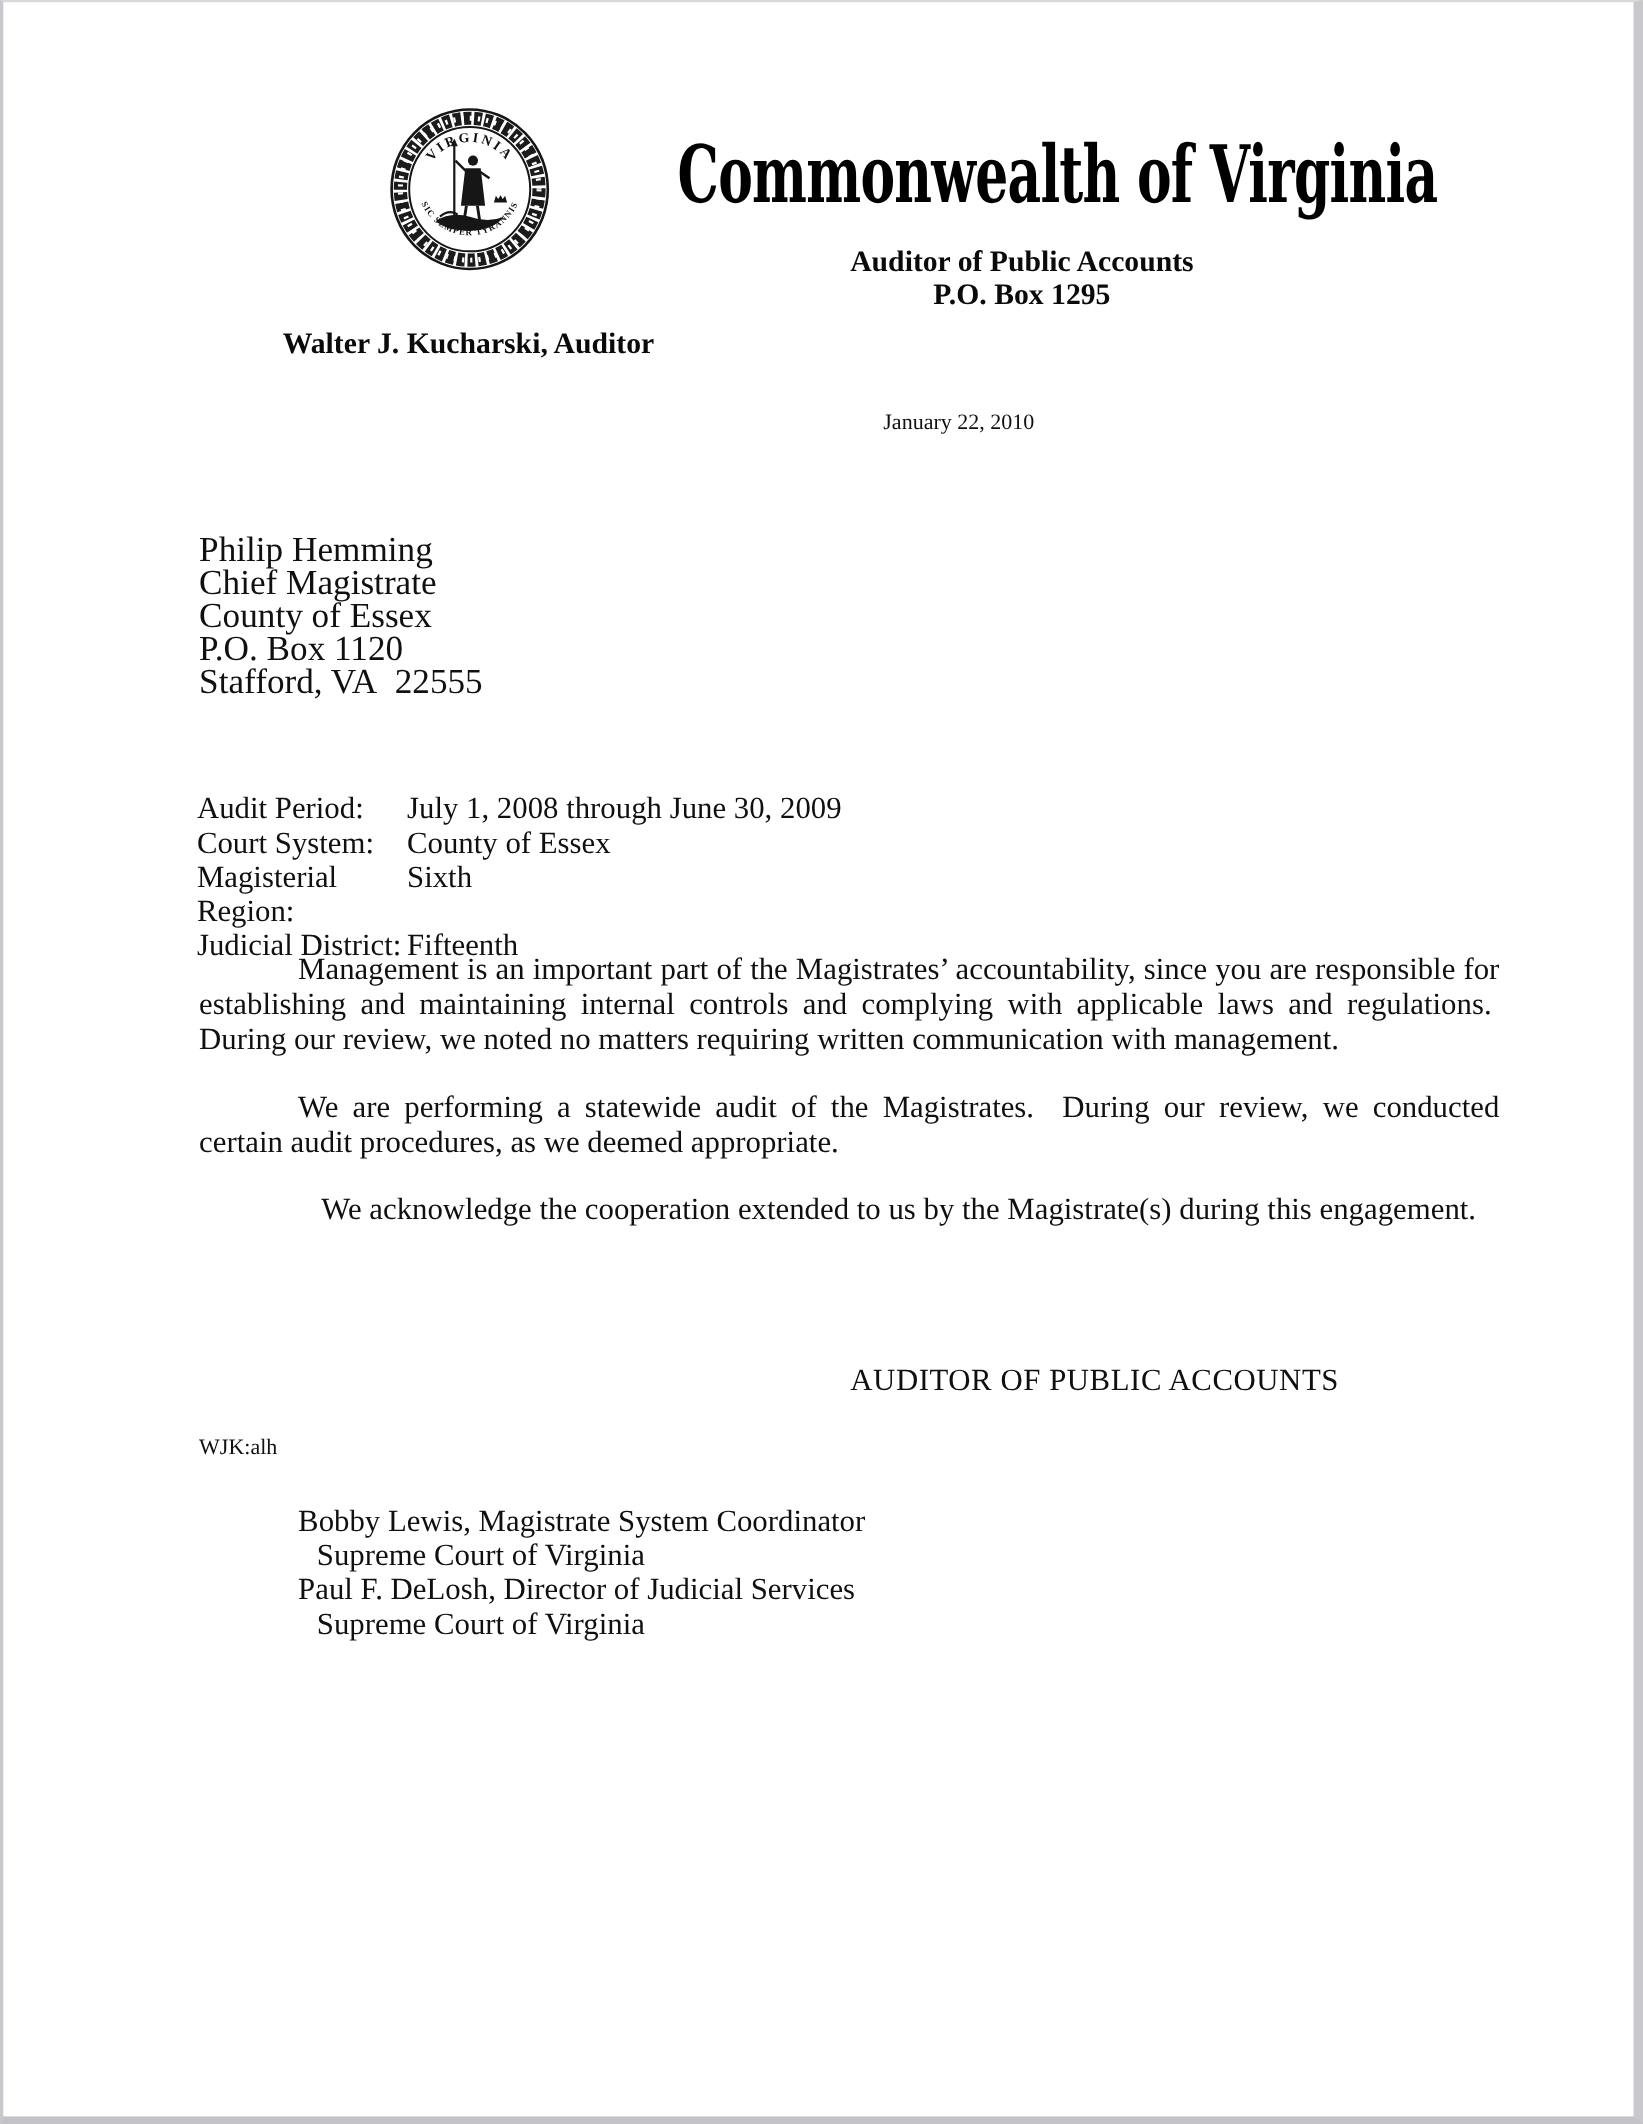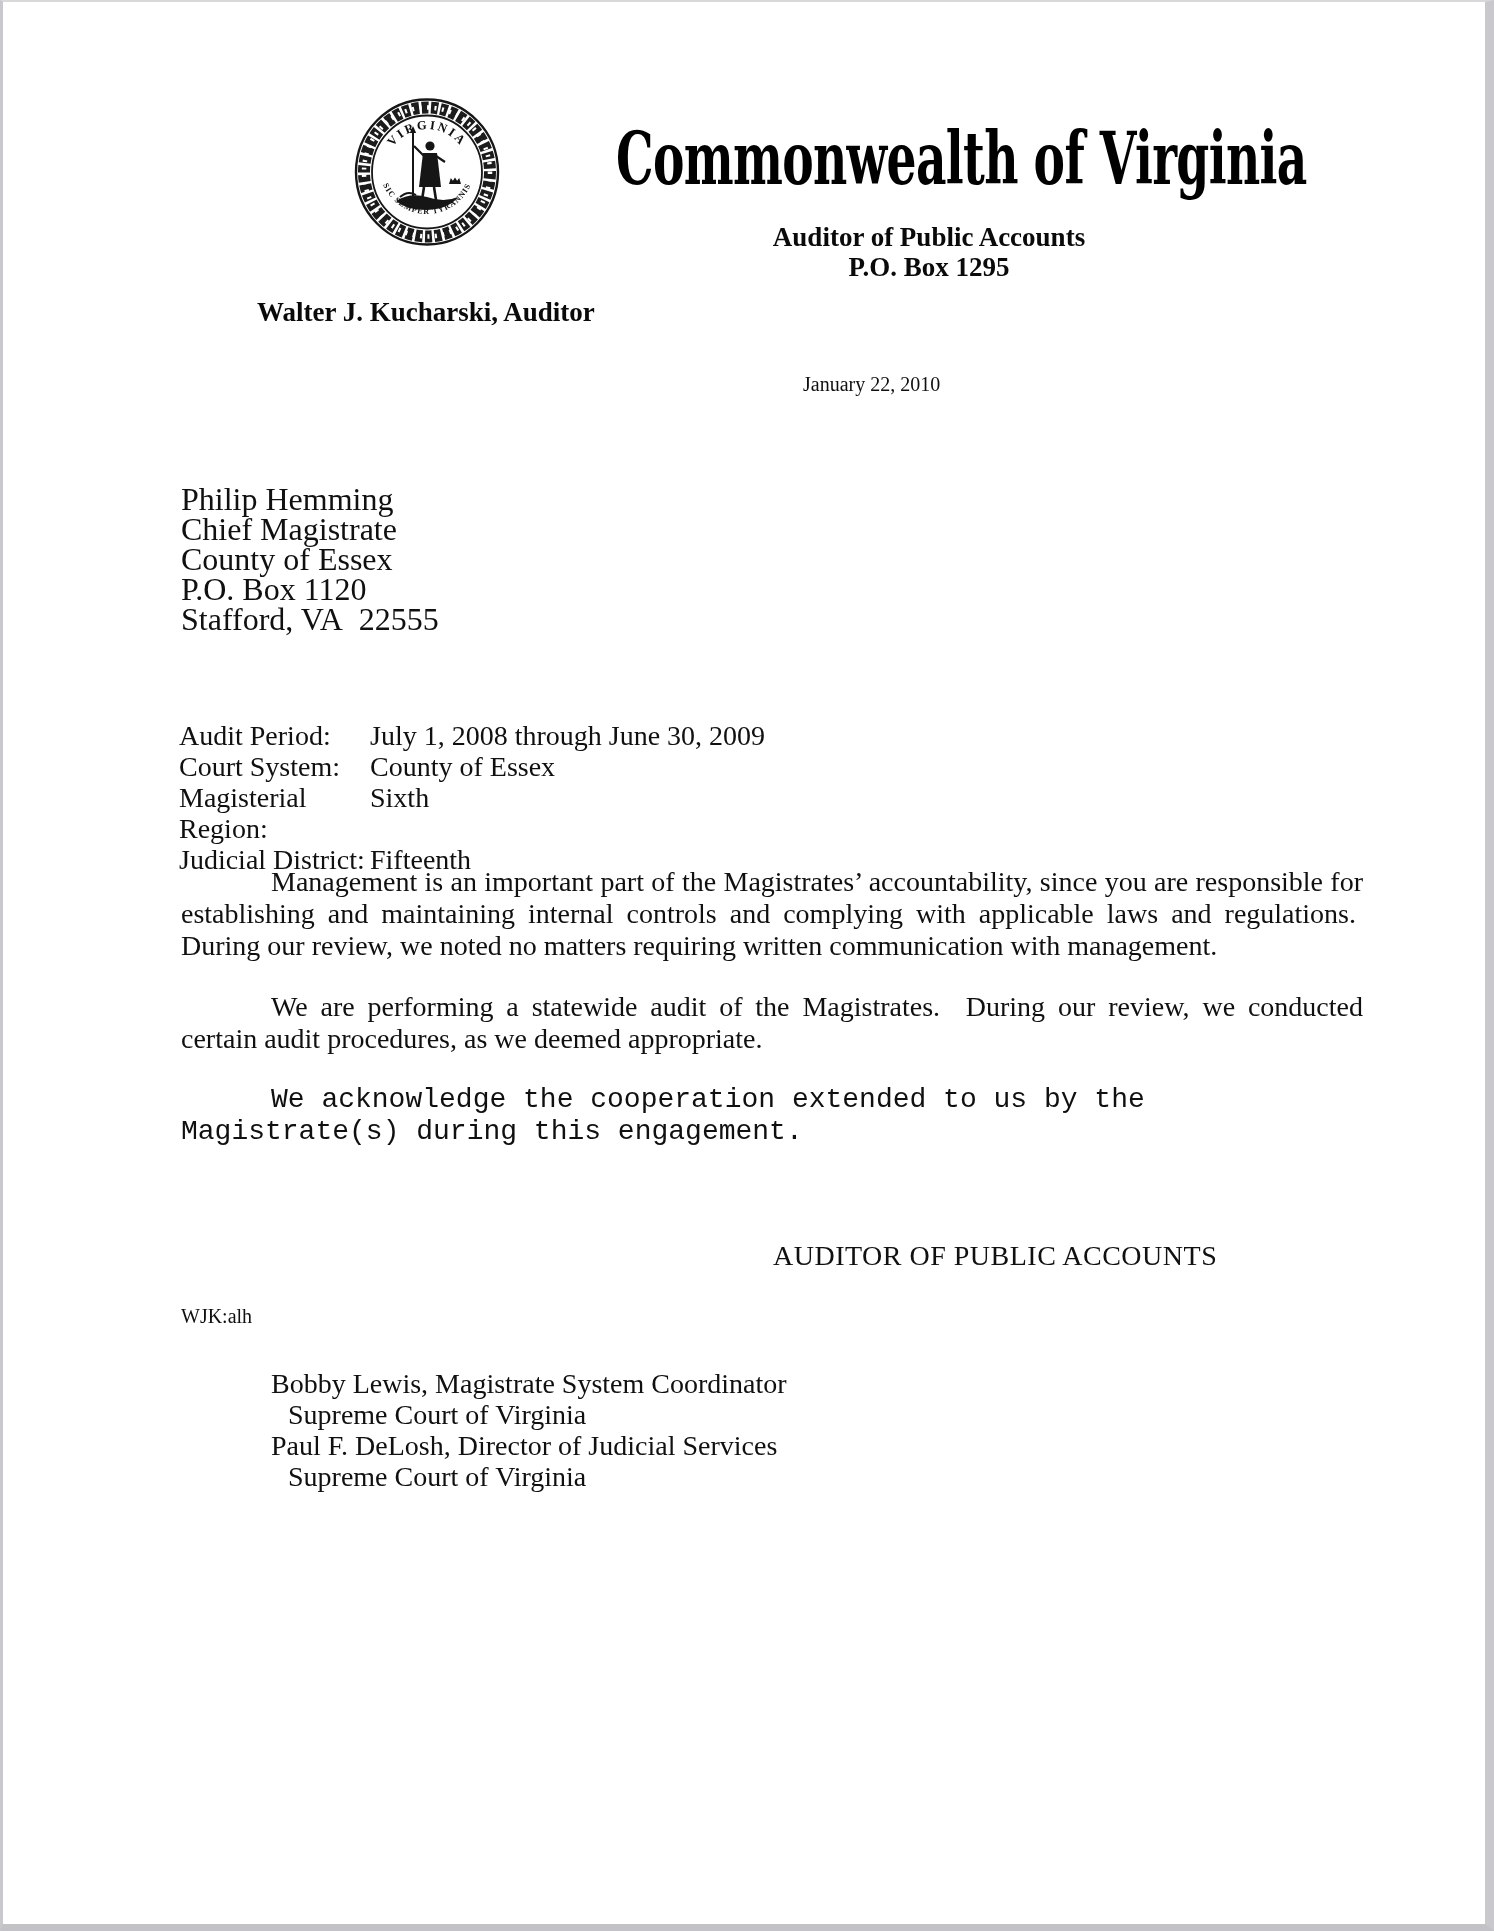--- a/index.html
+++ b/index.html
@@ -57,21 +57,21 @@
   .audit-row { display:flex; }
   .audit-label { width:191px; }
   .audit-value { white-space:nowrap; }
 
   .letter-body {
     left:178px; top:864px; width:1182px;
     font-size:28px; line-height:32px;
     text-align:justify;
   }
   .letter-body p { margin:0 0 29px 0; text-indent:90px; }
-  .letter-body p:last-child { text-align:left;font-family:Liberation Mono, monospace; }
+  .letter-body p:last-child { text-align:center; }
 
   .signature-line {
     left:770px; top:1238px;
     font-size:28px; letter-spacing:0.5px; white-space:nowrap;
   }
 
   .typist-ref { left:178px; top:1303px; font-size:20px; }
 
   .cc-block { left:178px; top:1366px; font-size:28px; line-height:31px; }
   .cc-row { display:flex; }

